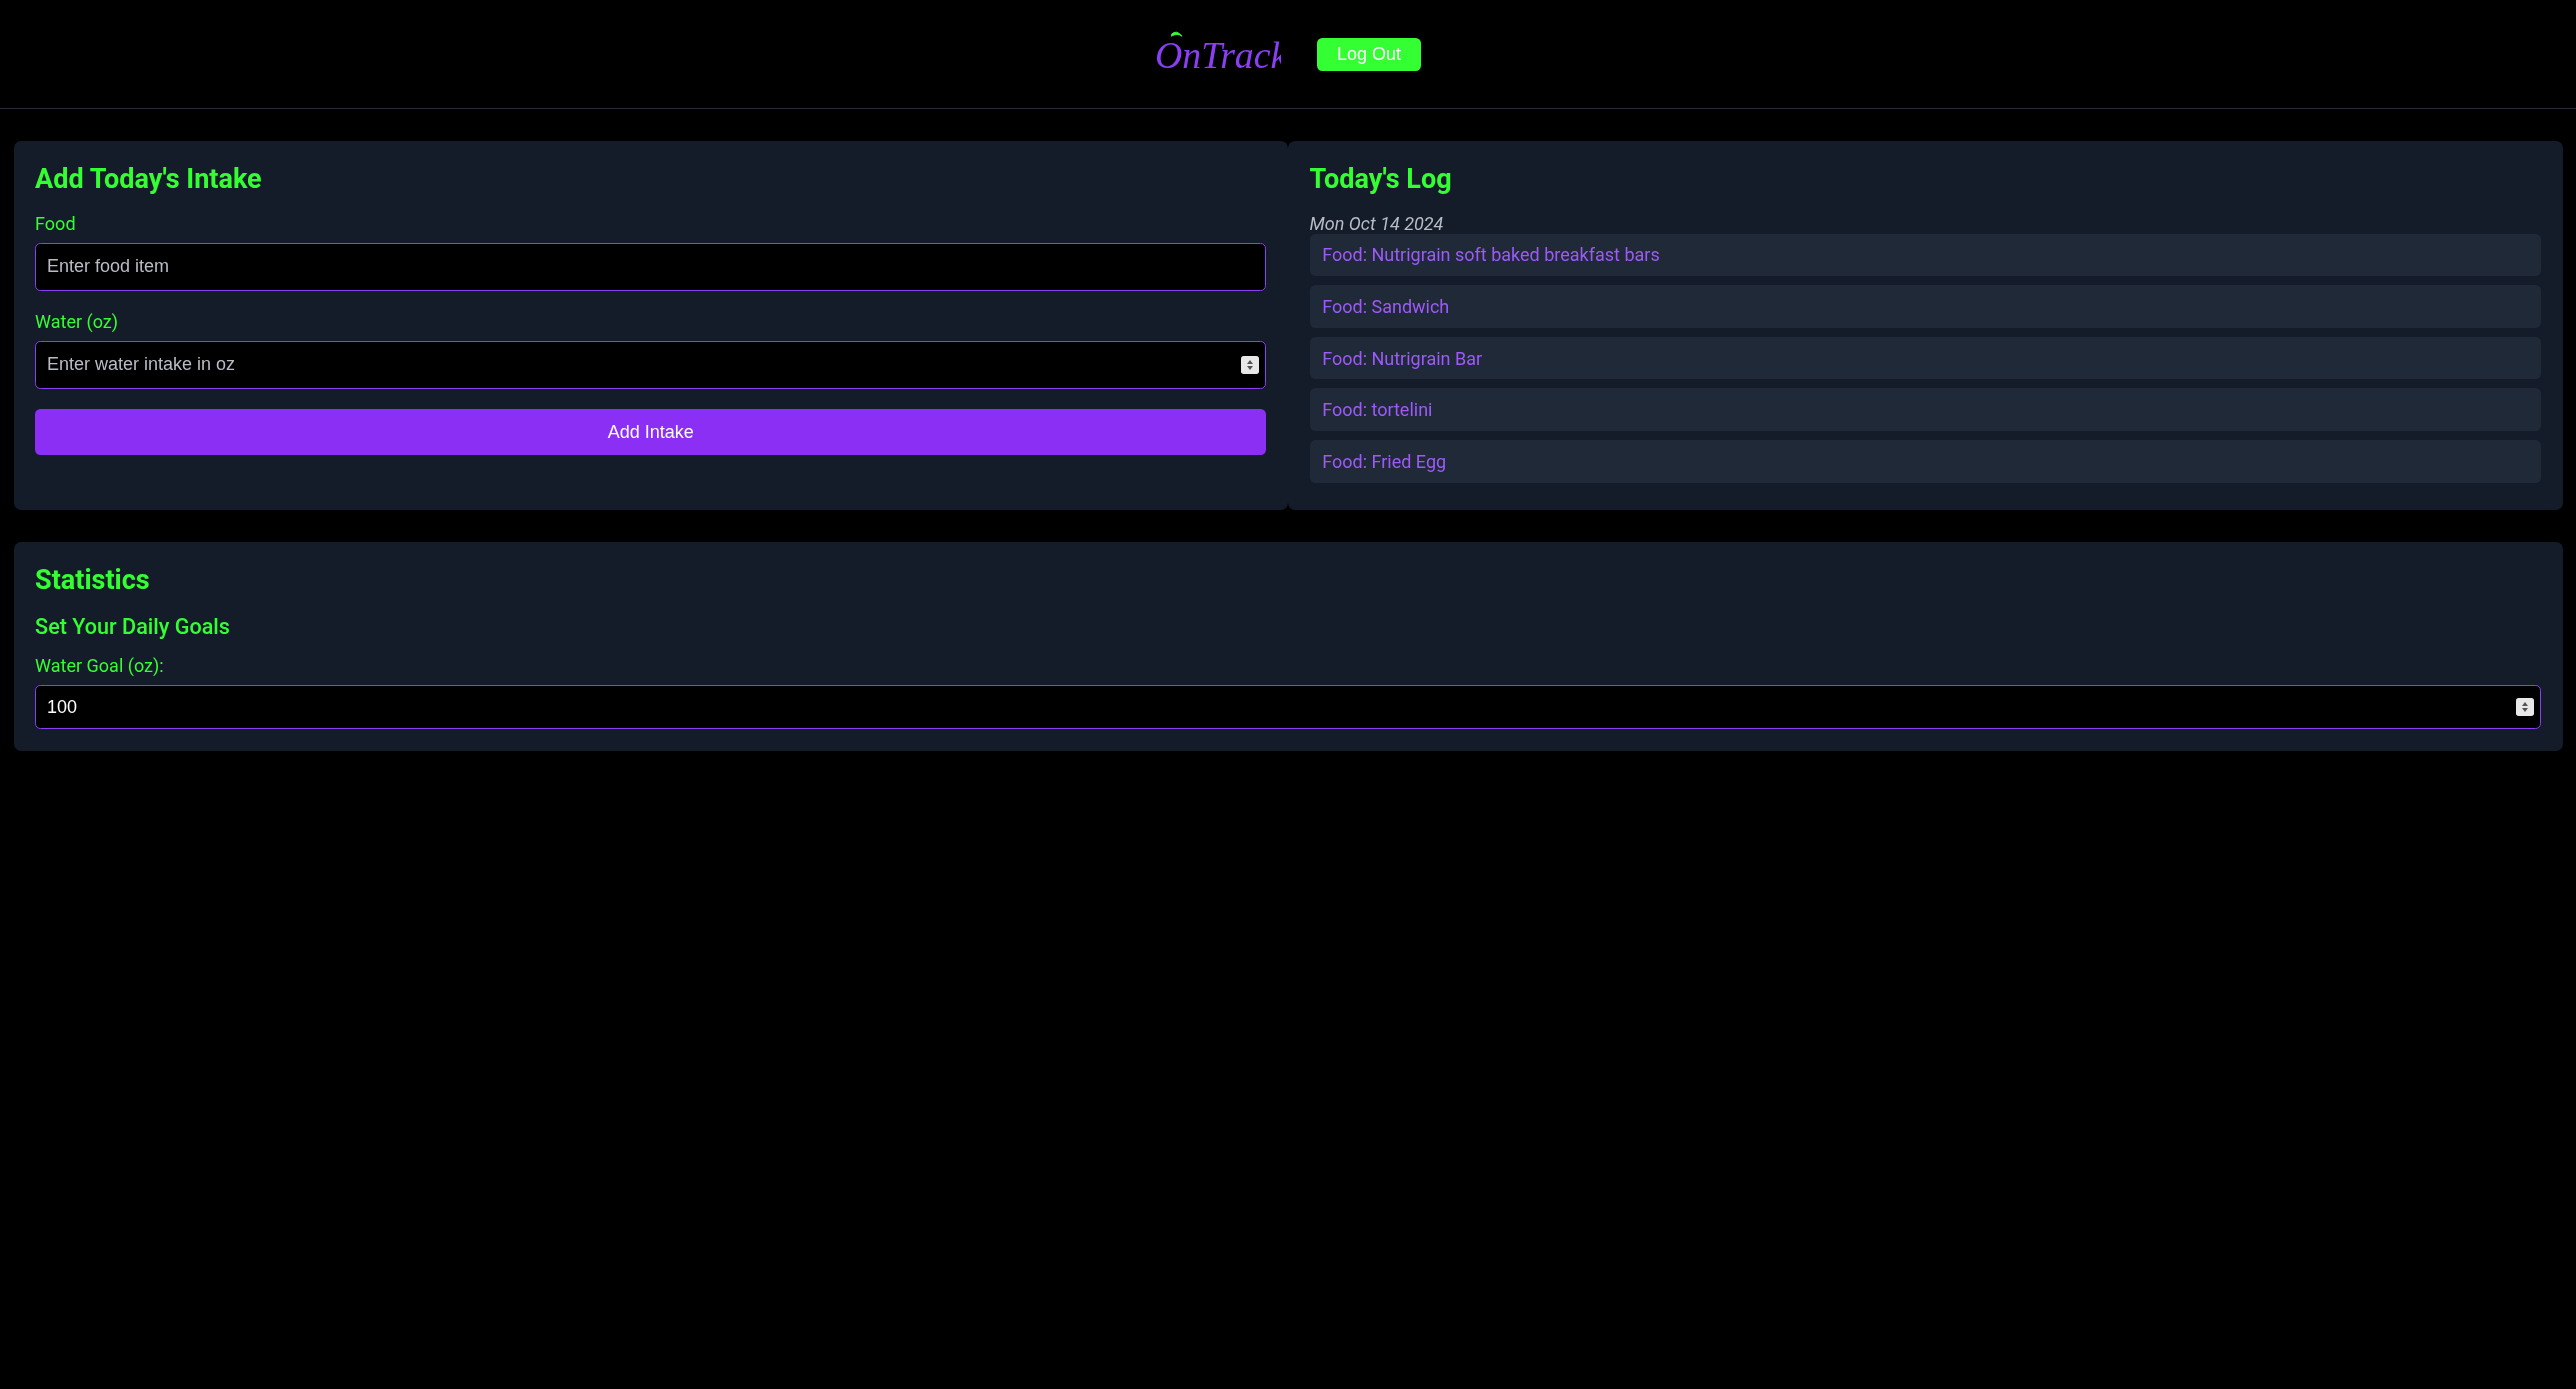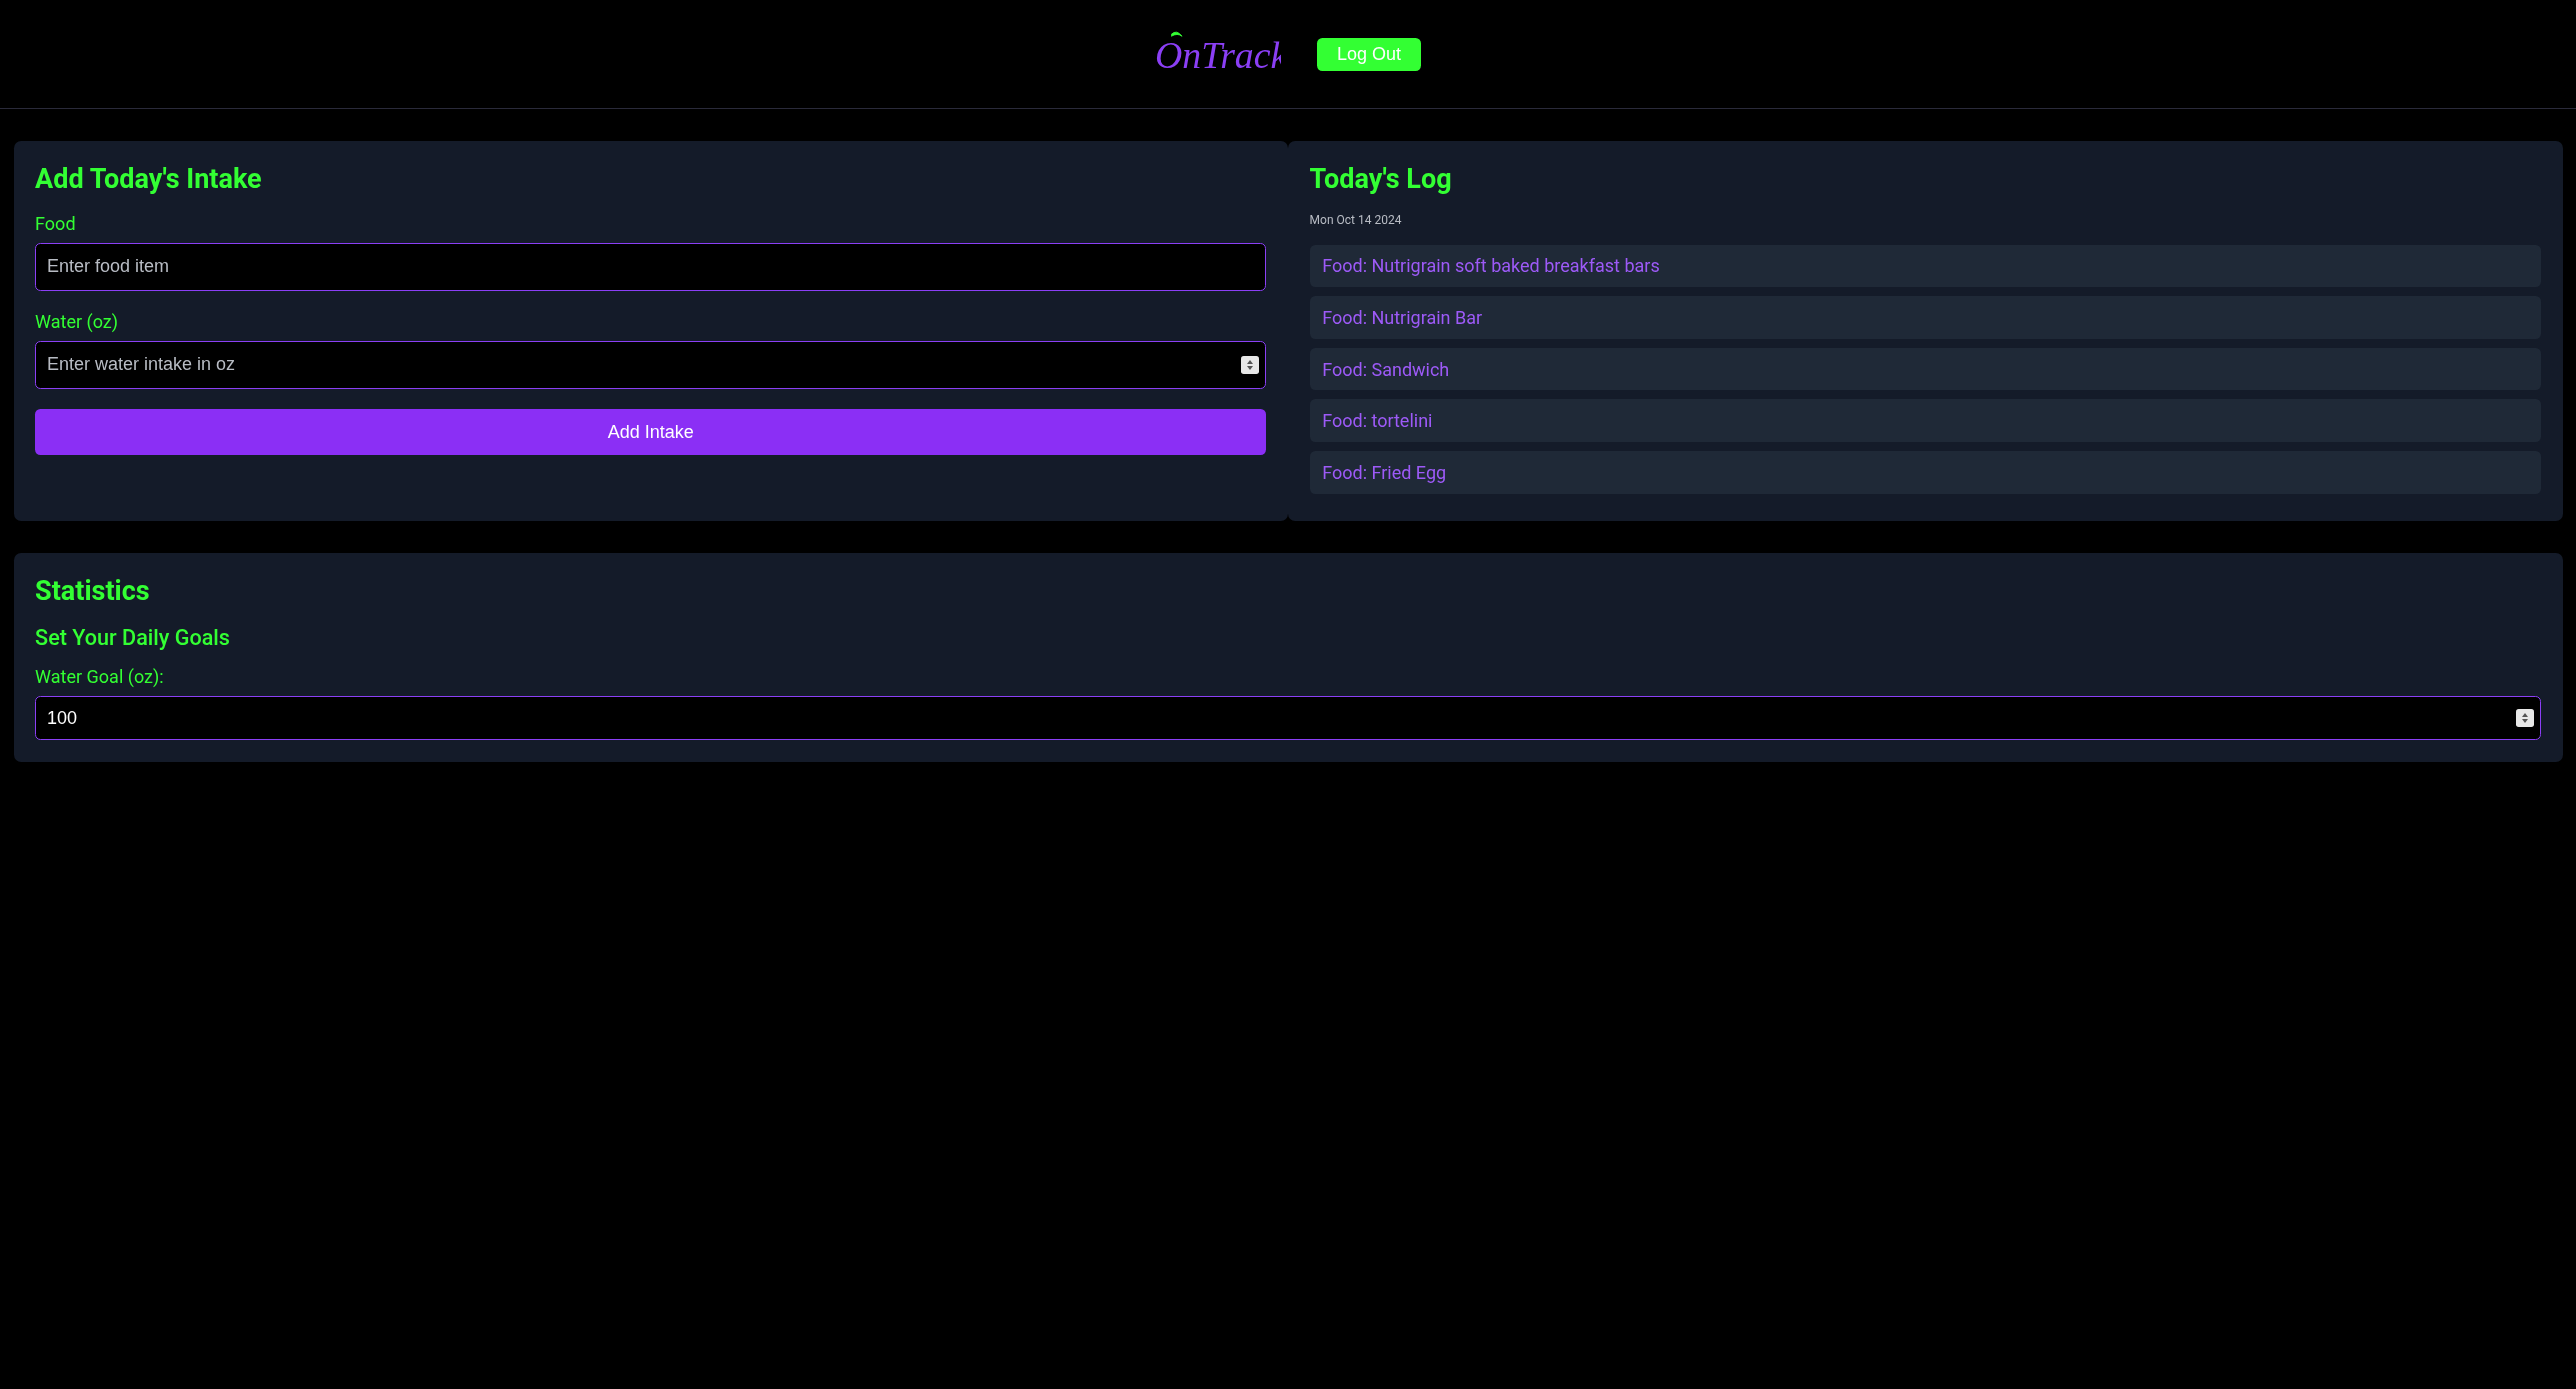--- a/index.html
+++ b/index.html
@@ -159,22 +159,22 @@
       color: #ffffff;
       border: none;
       padding: 12.6px;
       font-size: 18px;
       border-radius: 5.4px;
       cursor: pointer;
     }
     
     .log-date {
       color: #b8bcc4;
-      font-size: 12px;
-      margin-bottom: 18px;
+      font-size: 18px;
+      font-style: italic;
     }
     
     .log-item {
       background-color: #1f2937;
       color: #9d5af7;
       padding: 10.8px 12.6px;
       border-radius: 5.4px;
       margin-bottom: 9px;
       font-size: 18px;
     }
@@ -243,22 +243,22 @@
       
       <button class="add-intake-btn">Add Intake</button>
     </section>
 
     <section class="card card-right">
       <h2 class="card-title">Today's Log</h2>
       <p class="log-date">Mon Oct 14 2024</p>
 
       <div>
         <div class="log-item">Food: Nutrigrain soft baked breakfast bars</div>
+        <div class="log-item">Food: Sandwich</div>
         <div class="log-item">Food: Nutrigrain Bar</div>
-        <div class="log-item">Food: Sandwich</div>
         <div class="log-item">Food: tortelini</div>
         <div class="log-item">Food: Fried Egg</div>
       </div>
     </section>
 
   </div>
 
   <section class="card card-full">
     <h2 class="card-title">Statistics</h2>
     <h3 class="stats-subtitle">Set Your Daily Goals</h3>

